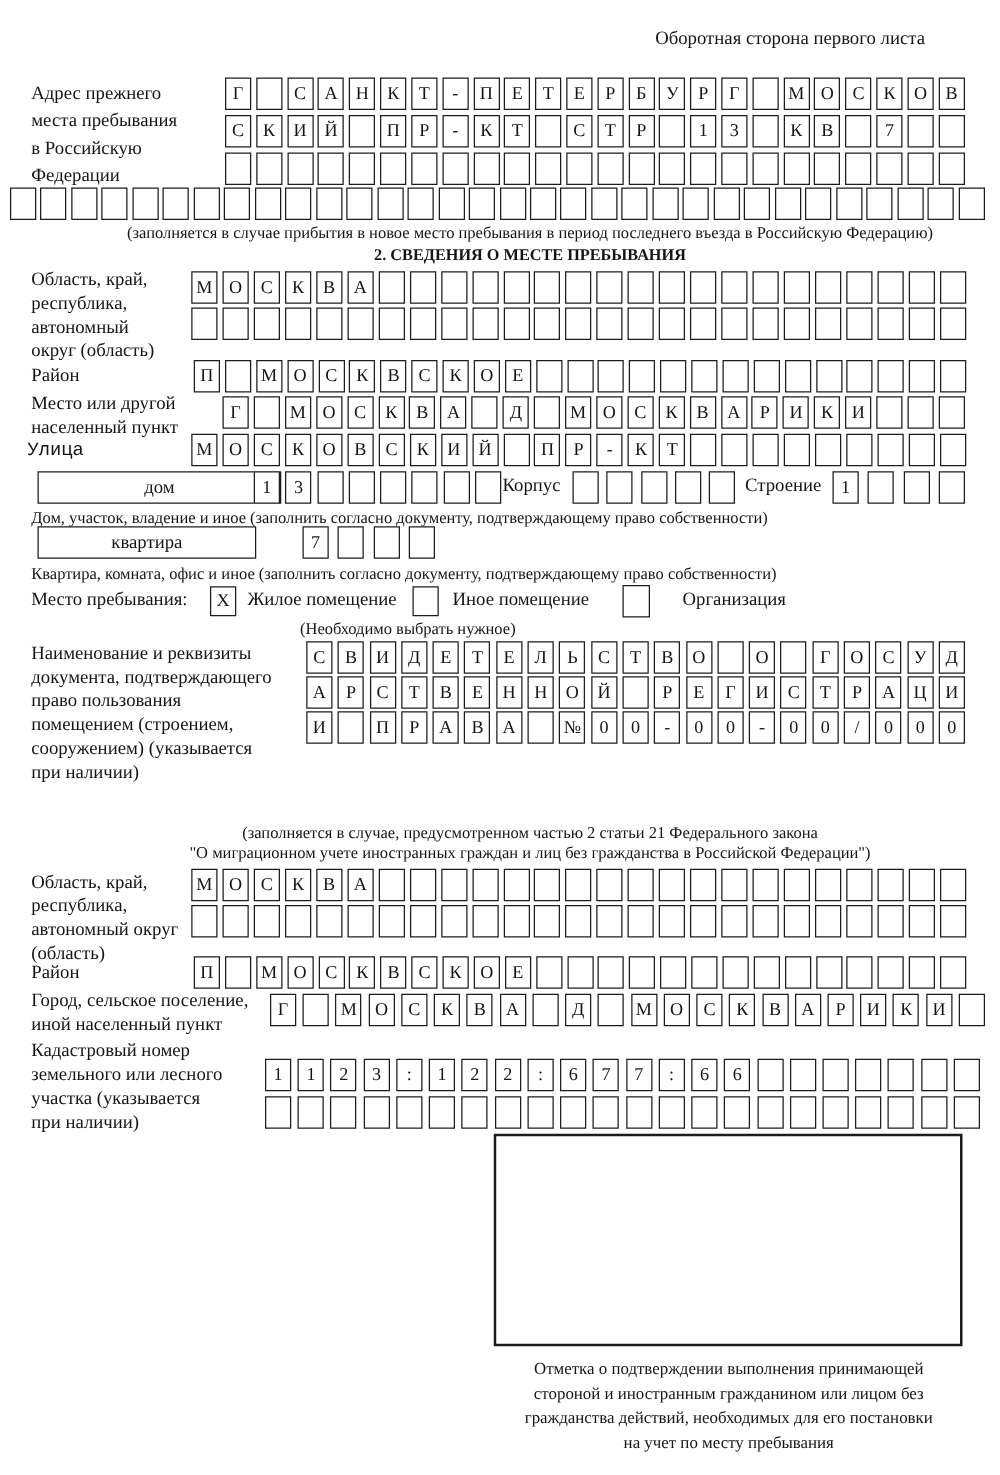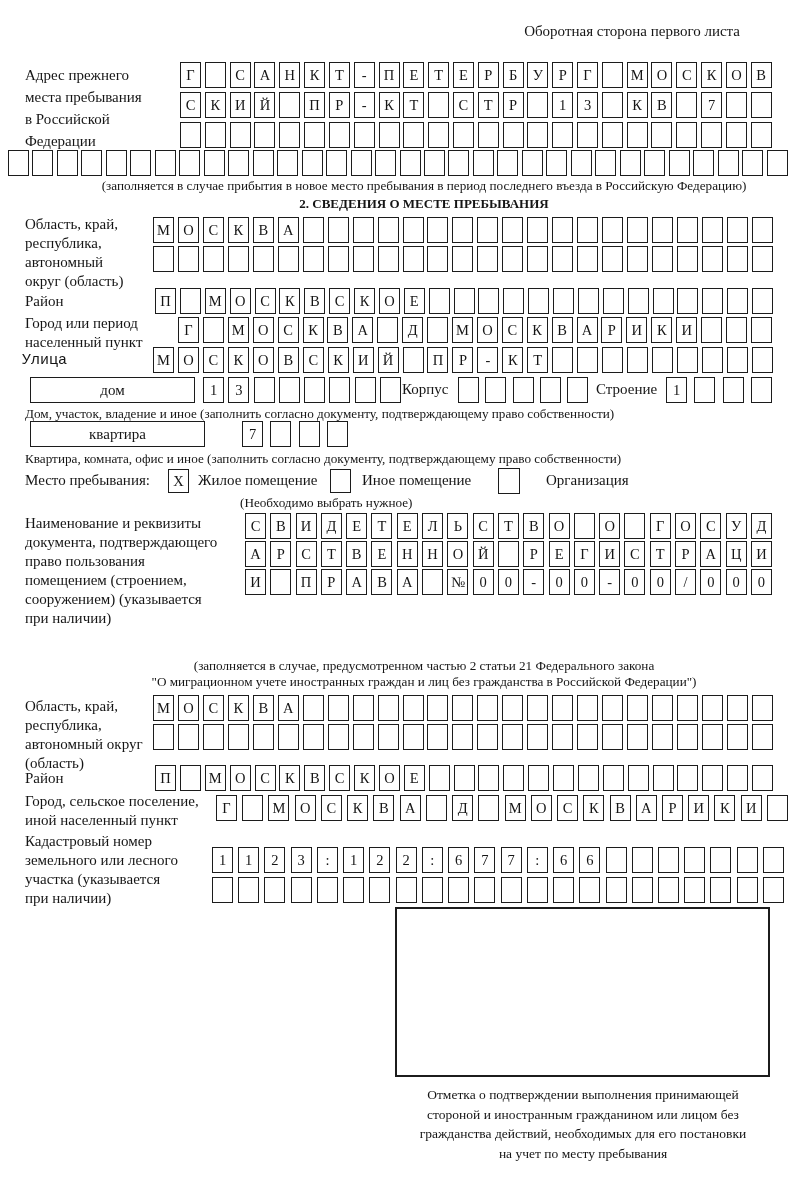--- a/index.html
+++ b/index.html
@@ -23,21 +23,21 @@
 </style>
 </head>
 <body>
 
 <div class="page">
 
   <div class="abs lbl" style="top:22px;right:60px;">Оборотная сторона первого листа</div>
 
   <div class="abs lbl-wide" style="left:25px;top:64px;width:155px;">Адрес прежнего
 места пребывания
-в Российской
+в Российскую
 Федерации</div>
   <div class="abs cellrow" style="left:180px;top:62px;width:592px;">
       <span class="cell">Г</span>
       <span class="cell"></span>
       <span class="cell">С</span>
       <span class="cell">А</span>
       <span class="cell">Н</span>
       <span class="cell">К</span>
       <span class="cell">Т</span>
       <span class="cell">-</span>
@@ -229,21 +229,21 @@
       <span class="cell"></span>
       <span class="cell"></span>
       <span class="cell"></span>
       <span class="cell"></span>
       <span class="cell"></span>
       <span class="cell"></span>
       <span class="cell"></span>
       <span class="cell"></span>
     </div>
 
-  <div class="abs lbl" style="left:25px;top:314px;width:150px;">Город или период
+  <div class="abs lbl" style="left:25px;top:314px;width:150px;">Место или другой
 населенный пункт</div>
   <div class="abs cellrow" style="left:178px;top:317px;width:594px;">
       <span class="cell">Г</span>
       <span class="cell"></span>
       <span class="cell">М</span>
       <span class="cell">О</span>
       <span class="cell">С</span>
       <span class="cell">К</span>
       <span class="cell">В</span>
       <span class="cell">А</span>
@@ -287,21 +287,21 @@
       <span class="cell"></span>
       <span class="cell"></span>
       <span class="cell"></span>
       <span class="cell"></span>
       <span class="cell"></span>
       <span class="cell"></span>
       <span class="cell"></span>
       <span class="cell"></span>
     </div>
 
-  <div class="abs boxlabel" style="left:30px;top:377px;width:165px;">дом</div>
+  <div class="abs boxlabel" style="left:30px;top:377px;width:195px;">дом</div>
   <div class="abs cellrow" style="left:203px;top:377px;width:198px;">
       <span class="cell">1</span>
       <span class="cell">3</span>
       <span class="cell"></span>
       <span class="cell"></span>
       <span class="cell"></span>
       <span class="cell"></span>
       <span class="cell"></span>
       <span class="cell"></span>
     </div>

